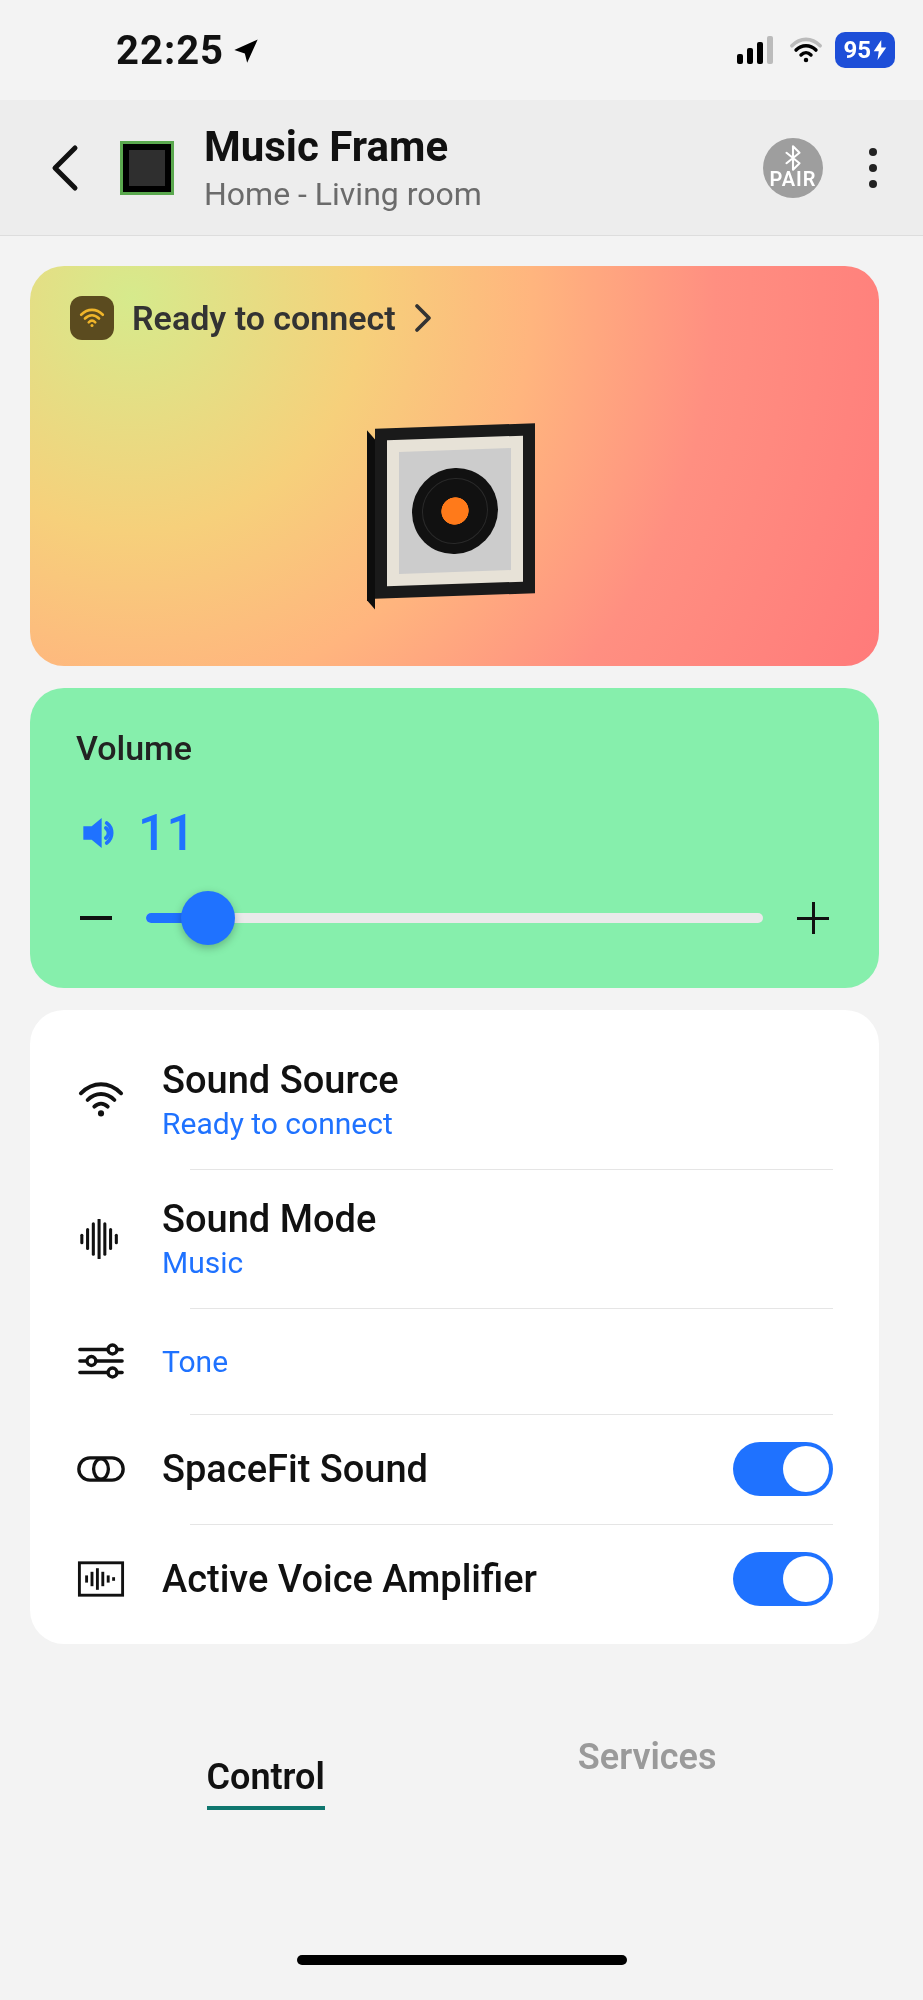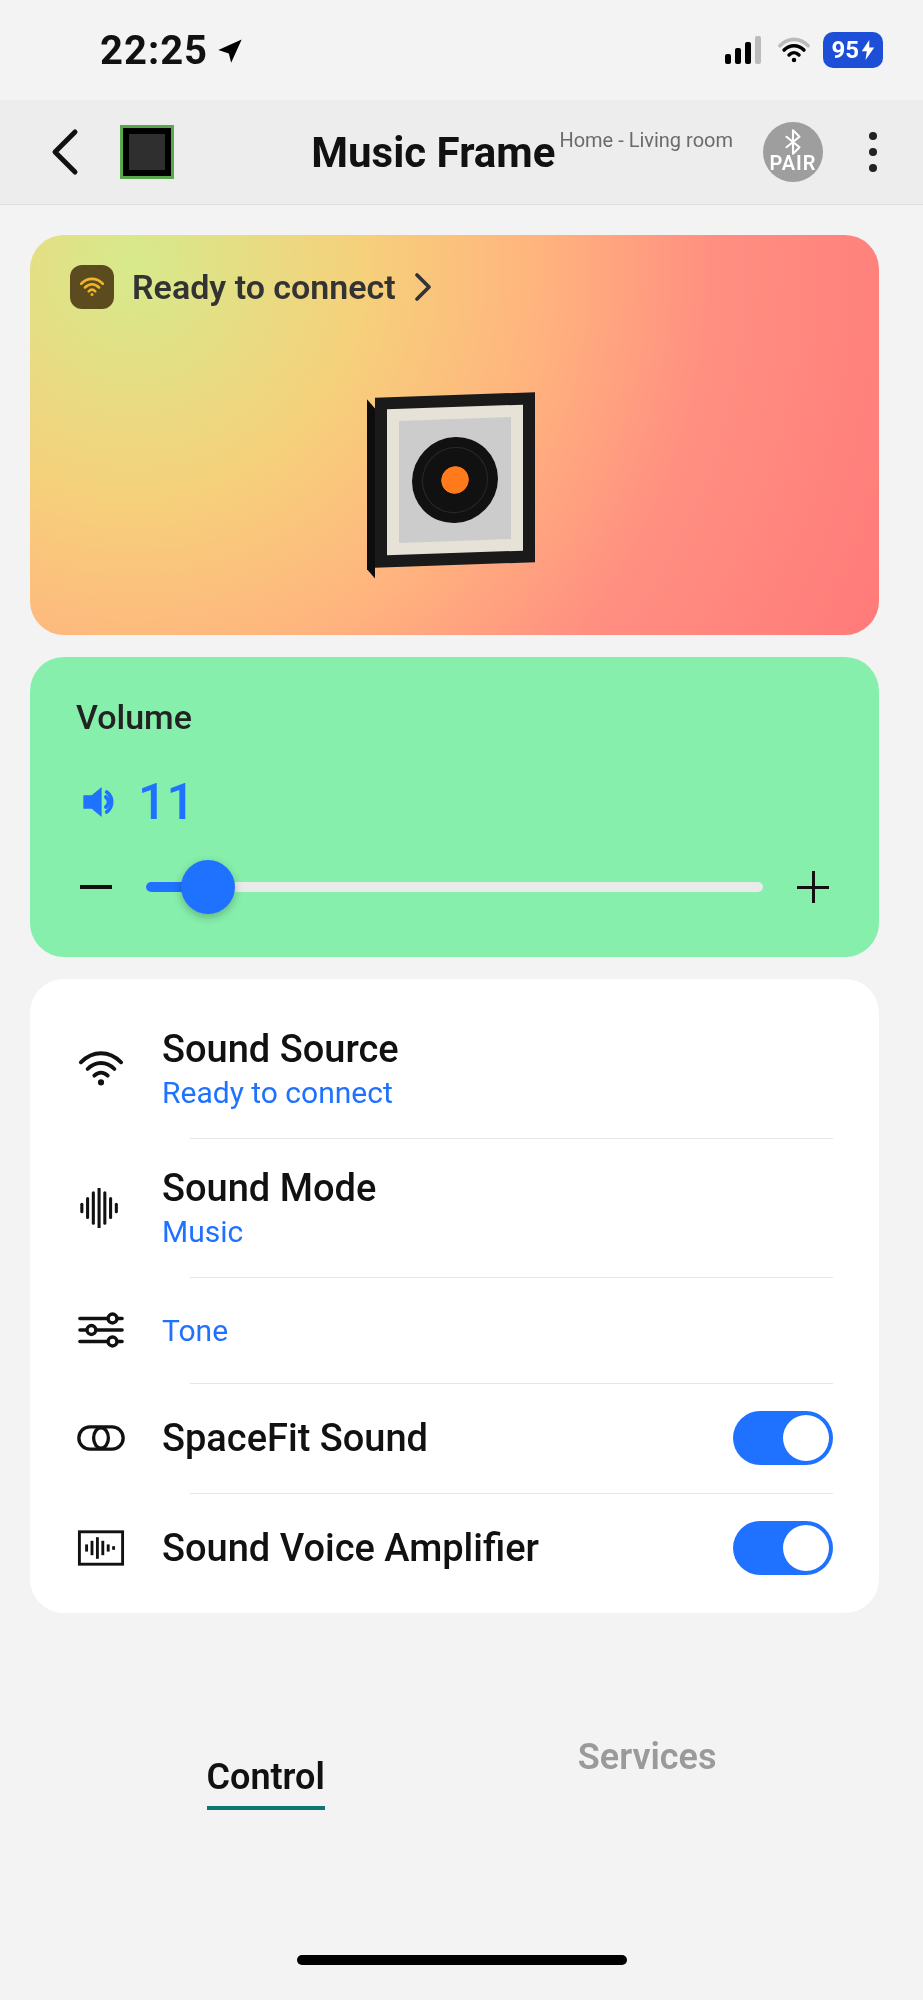--- a/index.html
+++ b/index.html
@@ -1,33 +1,33 @@
 <!DOCTYPE html>
 <html><head>
 <meta charset="utf-8">
 <style>
   * { box-sizing: border-box; margin: 0; padding: 0; }
   html, body { width: 923px; height: 2000px; font-family: -apple-system, BlinkMacSystemFont, "Segoe UI", Roboto, Helvetica, Arial, sans-serif; background: #f3f3f3; color: #111; }
   body { width: 923px; }
 
   
-  .status-bar { height: 100px; display:flex; align-items:center; justify-content:space-between; padding: 0 40px 0 100px; background:#f3f3f3; }
+  .status-bar { height: 100px; display:flex; align-items:center; justify-content:space-between; padding: 0 28px 0 100px; background:#f3f3f3;margin-left:16px; }
   .status-time { font-size: 40px; font-weight: 700; letter-spacing:1px; display:flex; align-items:center; gap:8px;}
   .status-right { display:flex; align-items:center; gap:12px; }
   .battery-pill { background:#1d4ed8; color:#fff; font-weight:700; font-size:24px; border-radius:10px; padding:4px 8px; display:flex; align-items:center; gap:2px;}
   .battery-pill svg { display:block; }
 
   
   .header { display:flex; align-items:center; background:#ededed; border-bottom:1px solid #ddd; padding: 22px 30px 22px 40px; gap: 30px; }
   .back-btn { width:50px; height:60px; display:flex; align-items:center; justify-content:center; }
   .device-icon-box { width:54px; height:54px; border:3px solid #5aa84e; display:flex; align-items:center; justify-content:center; background:#000; position:relative;}
   .device-icon-box::after { content:""; position:absolute; inset:6px; background:#2f2f2f; }
-  .header-titles { display:flex; flex-direction:row; gap:4px; flex:1;justify-content:flex-end; }
+  .header-titles { display:flex; flex-direction:column; gap:4px; flex:1; }
   .header-title { font-size:42px; font-weight:700; color:#111;}
-  .header-sub { font-size:20px; color:#6b6b6b; }
+  .header-sub { font-size:32px; color:#6b6b6b; }
   .pair-badge { width:60px; height:60px; border-radius:50%; background:#9e9e9e; color:#fff; display:flex; flex-direction:column; align-items:center; justify-content:center; font-size:20px; font-weight:600; letter-spacing:1px; }
   .pair-badge svg { margin-bottom:-4px;}
   .more-btn { width:40px; height:60px; display:flex; align-items:center; justify-content:center; }
   .more-dots { display:flex; flex-direction:column; gap:8px;}
   .more-dots span { width:8px; height:8px; border-radius:50%; background:#222; }
 
   
   .page { padding: 30px 44px 0 30px; display:flex; flex-direction:column; gap:22px; }
 
   
@@ -261,21 +261,21 @@
           <rect x="1" y="1" width="24" height="18"></rect>
           <line x1="5" y1="8" x2="5" y2="12"></line>
             <line x1="8" y1="6" x2="8" y2="14"></line>
             <line x1="11" y1="4" x2="11" y2="16"></line>
             <line x1="14" y1="6" x2="14" y2="14"></line>
             <line x1="17" y1="8" x2="17" y2="12"></line>
             <line x1="20" y1="9" x2="20" y2="11"></line>
         </svg>
       </div>
       <div class="settings-texts">
-        <div class="settings-title">Sound Voice Amplifier</div>
+        <div class="settings-title">Active Voice Amplifier</div>
       </div>
       <div class="toggle" data-state="on">
           <div class="knob"></div>
         </div>
     </div>
 
   </div>
 </div>
 
 <div class="tabs">

